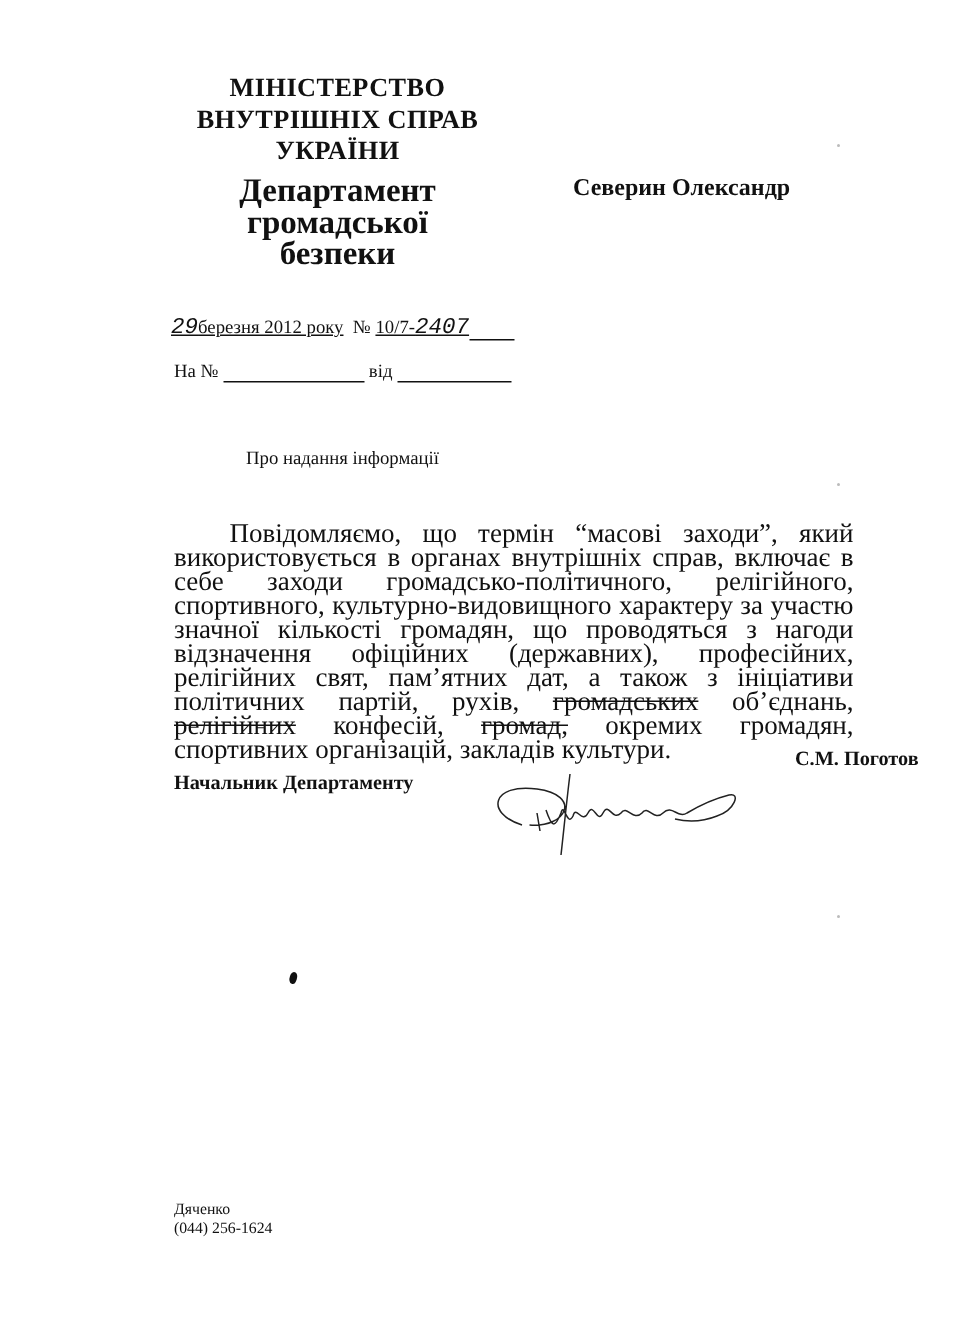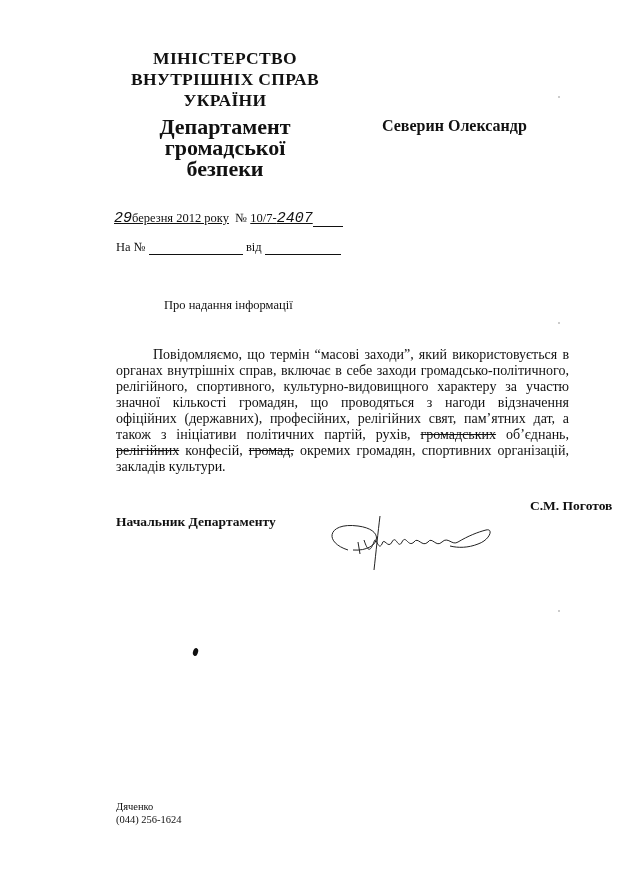--- a/index.html
+++ b/index.html
@@ -12,21 +12,21 @@
             font-weight: bold; font-size: 22px; line-height: 21px; }
     .addr { left: 116px; top: 165px; font-size: 12.5px; line-height: 15.5px; }
     .recipient { left: 382px; top: 117px; font-weight: bold; font-size: 16px; }
     .dateline { left: 114px; top: 210px; font-size: 12.5px; line-height: 16px; white-space: nowrap; }
     .dateline .hand { font-family: Liberation Mono, monospace; font-style: italic; font-size: 15px; }
     .dateline .u { text-decoration: underline; }
     .dateline .blank { display: inline-block; border-bottom: 1px solid #111; width: 30px; height: 12px; vertical-align: bottom; }
     .refline { left: 116px; top: 240px; font-size: 12.5px; white-space: nowrap; text-align: center; }
     .refline .line { display: inline-block; border-bottom: 1px solid #111; vertical-align: bottom; height: 12px; }
     .subject { left: 116px; top: 298px; font-size: 12.5px; margin-left: 48px; }
-    .body { left: 116px; top: 347px; width: 453px; font-size: 14px; line-height: 16px;
+    .body { left: 116px; top: 347px; width: 453px; font-size: 18px; line-height: 16px;
             text-align: justify; }
     .body p { margin: 0; text-indent: 37px; }
     .strike { text-decoration: line-through; }
     .signer-title { left: 116px; top: 514px; font-weight: bold; font-size: 13.5px; }
     .signer-name { left: 530px; top: 498px; font-weight: bold; font-size: 13.5px; }
     .signature { left: 318px; top: 512px; width: 190px; height: 60px; }
     .executor { left: 116px; top: 800px; font-size: 10.5px; line-height: 13px; }
     .ink-dot { left: 193px; top: 648px; width: 5px; height: 8px; background: #111; border-radius: 45% 55% 40% 60%; transform: rotate(20deg); }
     .speck { background: #bbb; width: 2px; height: 2px; border-radius: 50%; }
   </style>

